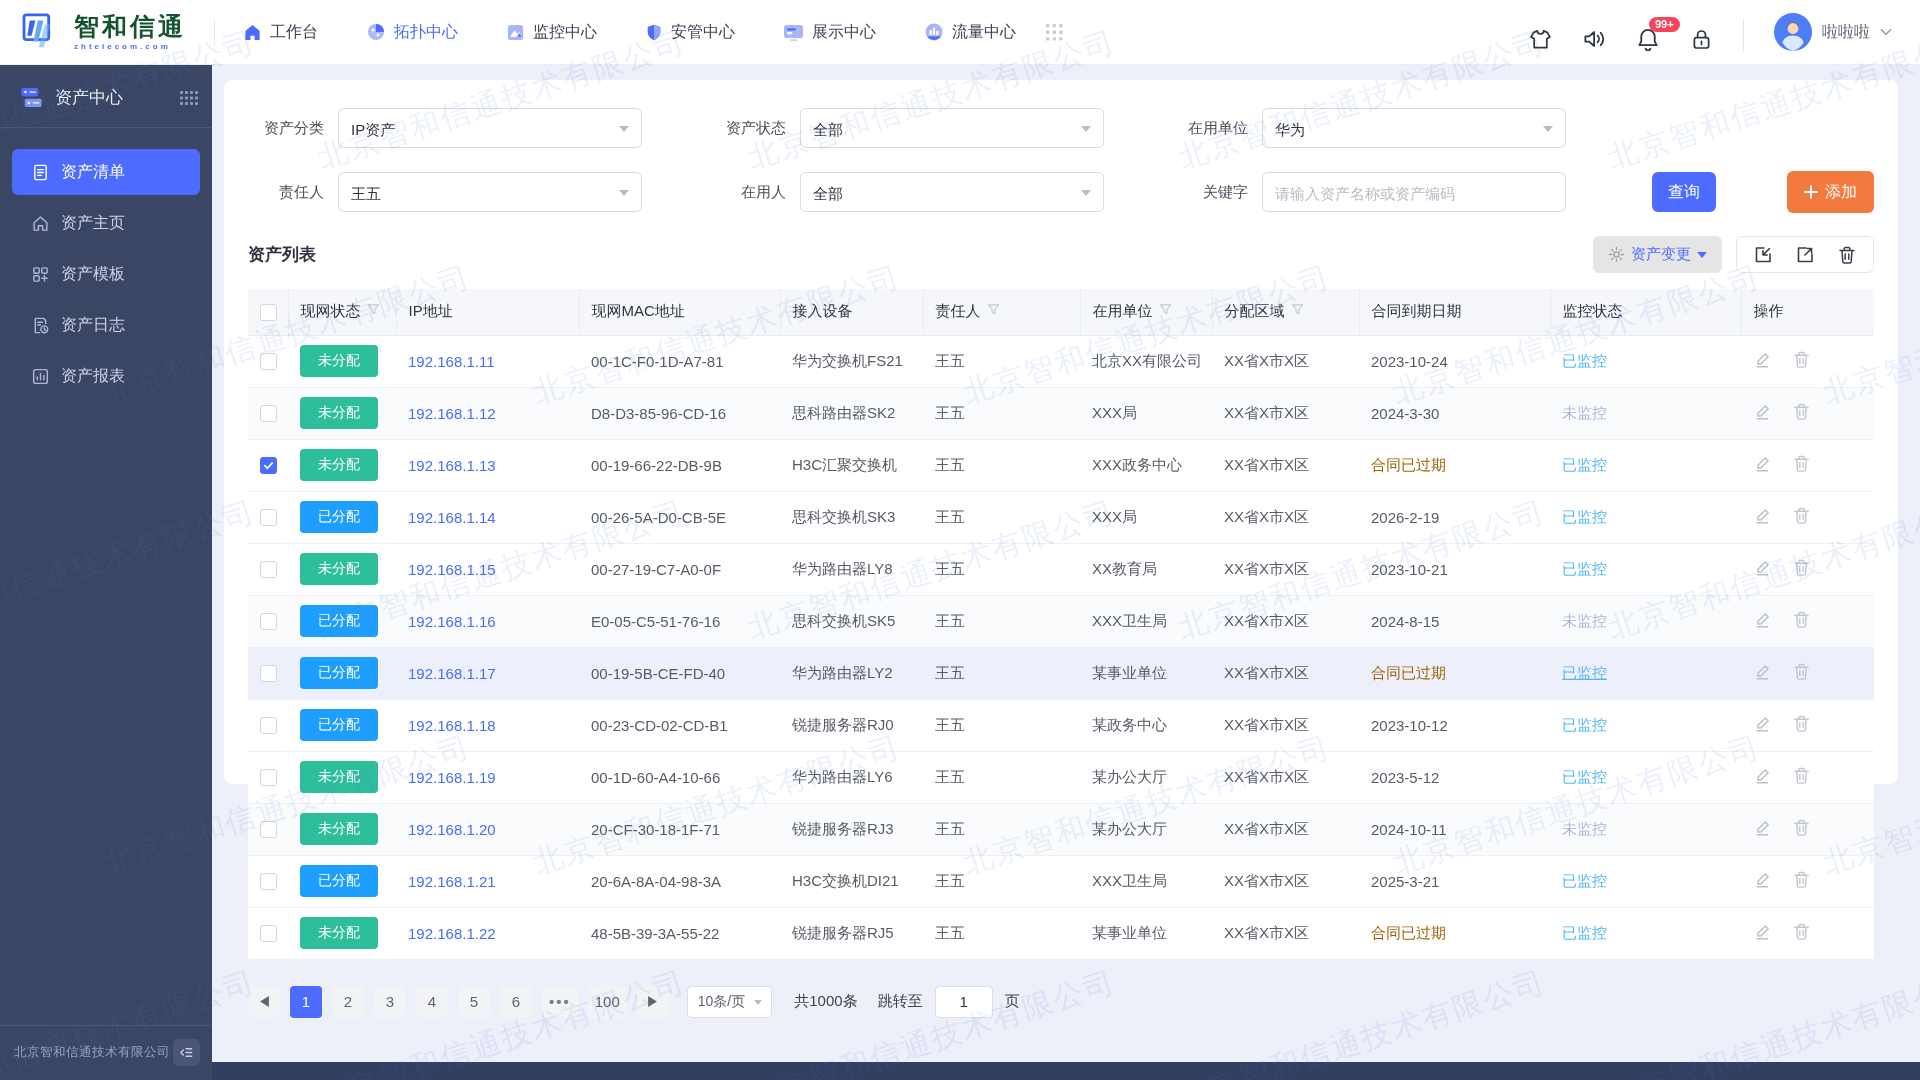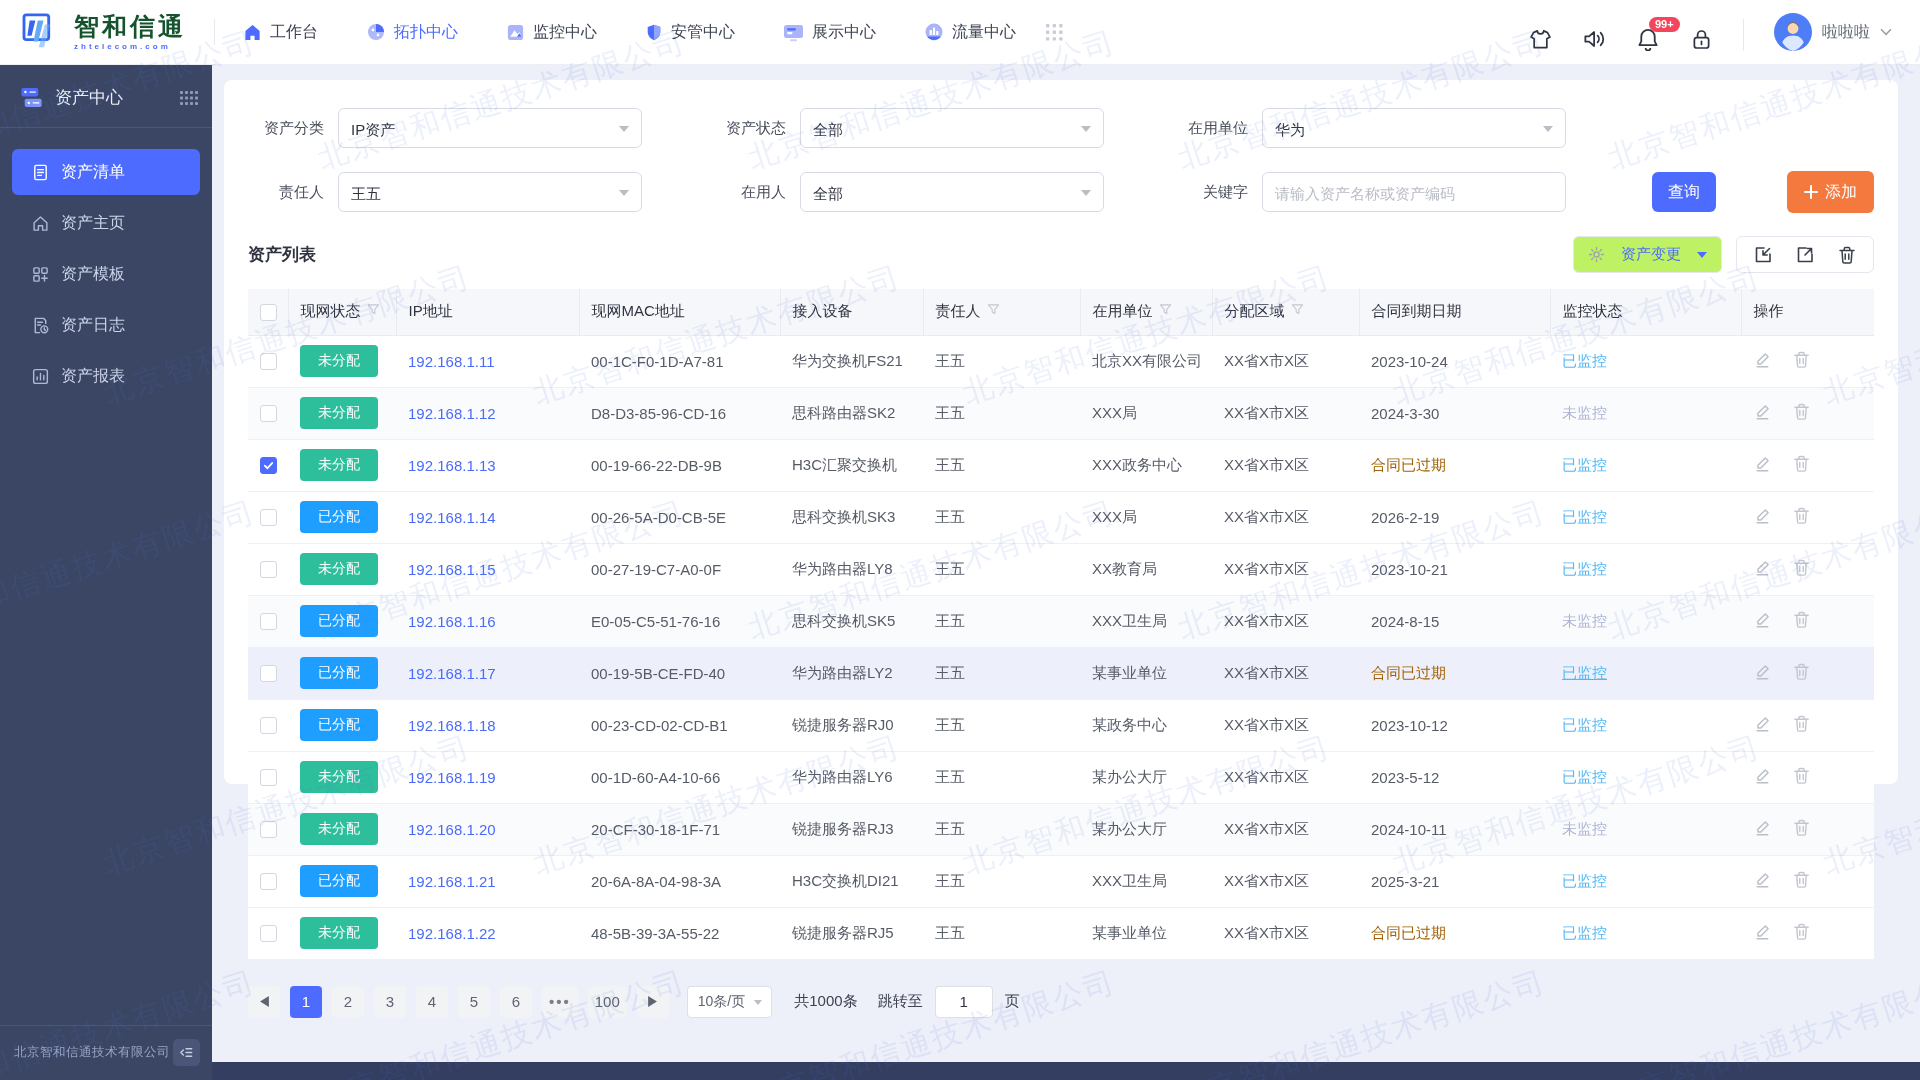--- a/index.html
+++ b/index.html
@@ -50,21 +50,21 @@
 .select,.text-input{position:relative;width:304px;height:40px;border:1px solid #D8DBE3;border-radius:6px;background:#fff;display:flex;align-items:center;padding:4px 30px 0 12px;font-size:15px;color:#303441;cursor:pointer}
 .select-caret{position:absolute;right:12px;top:17px;width:0;height:0;border-left:5px solid transparent;border-right:5px solid transparent;border-top:6px solid #B9BDC7}
 .text-input{cursor:text}
 .placeholder{color:#B8BCC6}
 .search-btn{width:64px;height:40px;background:#4D6BFE;color:#fff;border:none;border-radius:6px;font-size:16px;margin-left:18px;cursor:pointer;font-family:inherit}
 .add-btn{position:absolute;right:0;top:63px;height:42px;background:#F4793E;color:#fff;border:none;border-radius:6px;font-size:16px;display:flex;align-items:center;gap:7px;padding:0 17px;cursor:pointer;font-family:inherit}
 
 .list-head{display:flex;align-items:center;margin-top:10px}
 .list-title{font-size:17px;font-weight:600;color:#2F3340}
 .list-tools{margin-left:auto;display:flex;gap:14px}
-.change-btn{height:37px;border:1px solid #E4E7EE;border-radius:6px;background:#bef264;display:flex;align-items:center;gap:16px;padding:0 14px;color:#4D6BFE;font-size:15px;cursor:pointer;font-family:Liberation Mono, monospace}
+.change-btn{height:37px;border:1px solid #E4E7EE;border-radius:6px;background:#e5e5e5;display:flex;align-items:center;gap:6px;padding:0 14px;color:#4D6BFE;font-size:15px;cursor:pointer;font-family:Liberation Mono, monospace}
 .change-btn .icn{color:#9BA1AD}
 .btn-caret{width:0;height:0;border-left:5px solid transparent;border-right:5px solid transparent;border-top:6px solid #4D6BFE}
 .icon-group{height:37px;border:1px solid #E4E7EE;border-radius:6px;display:flex;align-items:center;padding:0 5px;background:#fff}
 .tool-btn{padding:0 11px;color:#3A3F4B;display:flex;cursor:pointer;background:none;border:none}
 
 table{width:100%;border-collapse:collapse;table-layout:fixed;margin-top:16px}
 thead th{background:#F6F7FA;height:46px;font-size:15px;color:#303441;font-weight:500;text-align:left;padding:0 12px;border-right:1px solid #E8EBF1;border-bottom:1px solid #E8EBF1;white-space:nowrap}
 thead th:last-child{border-right:none}
 .funnel{margin-left:6px;color:#C4C8D2;cursor:pointer}
 tbody td{height:52px;font-size:15px;color:#565B66;padding:0 12px;border-bottom:1px solid #EEF0F5;background:#fff;white-space:nowrap;overflow:hidden}

